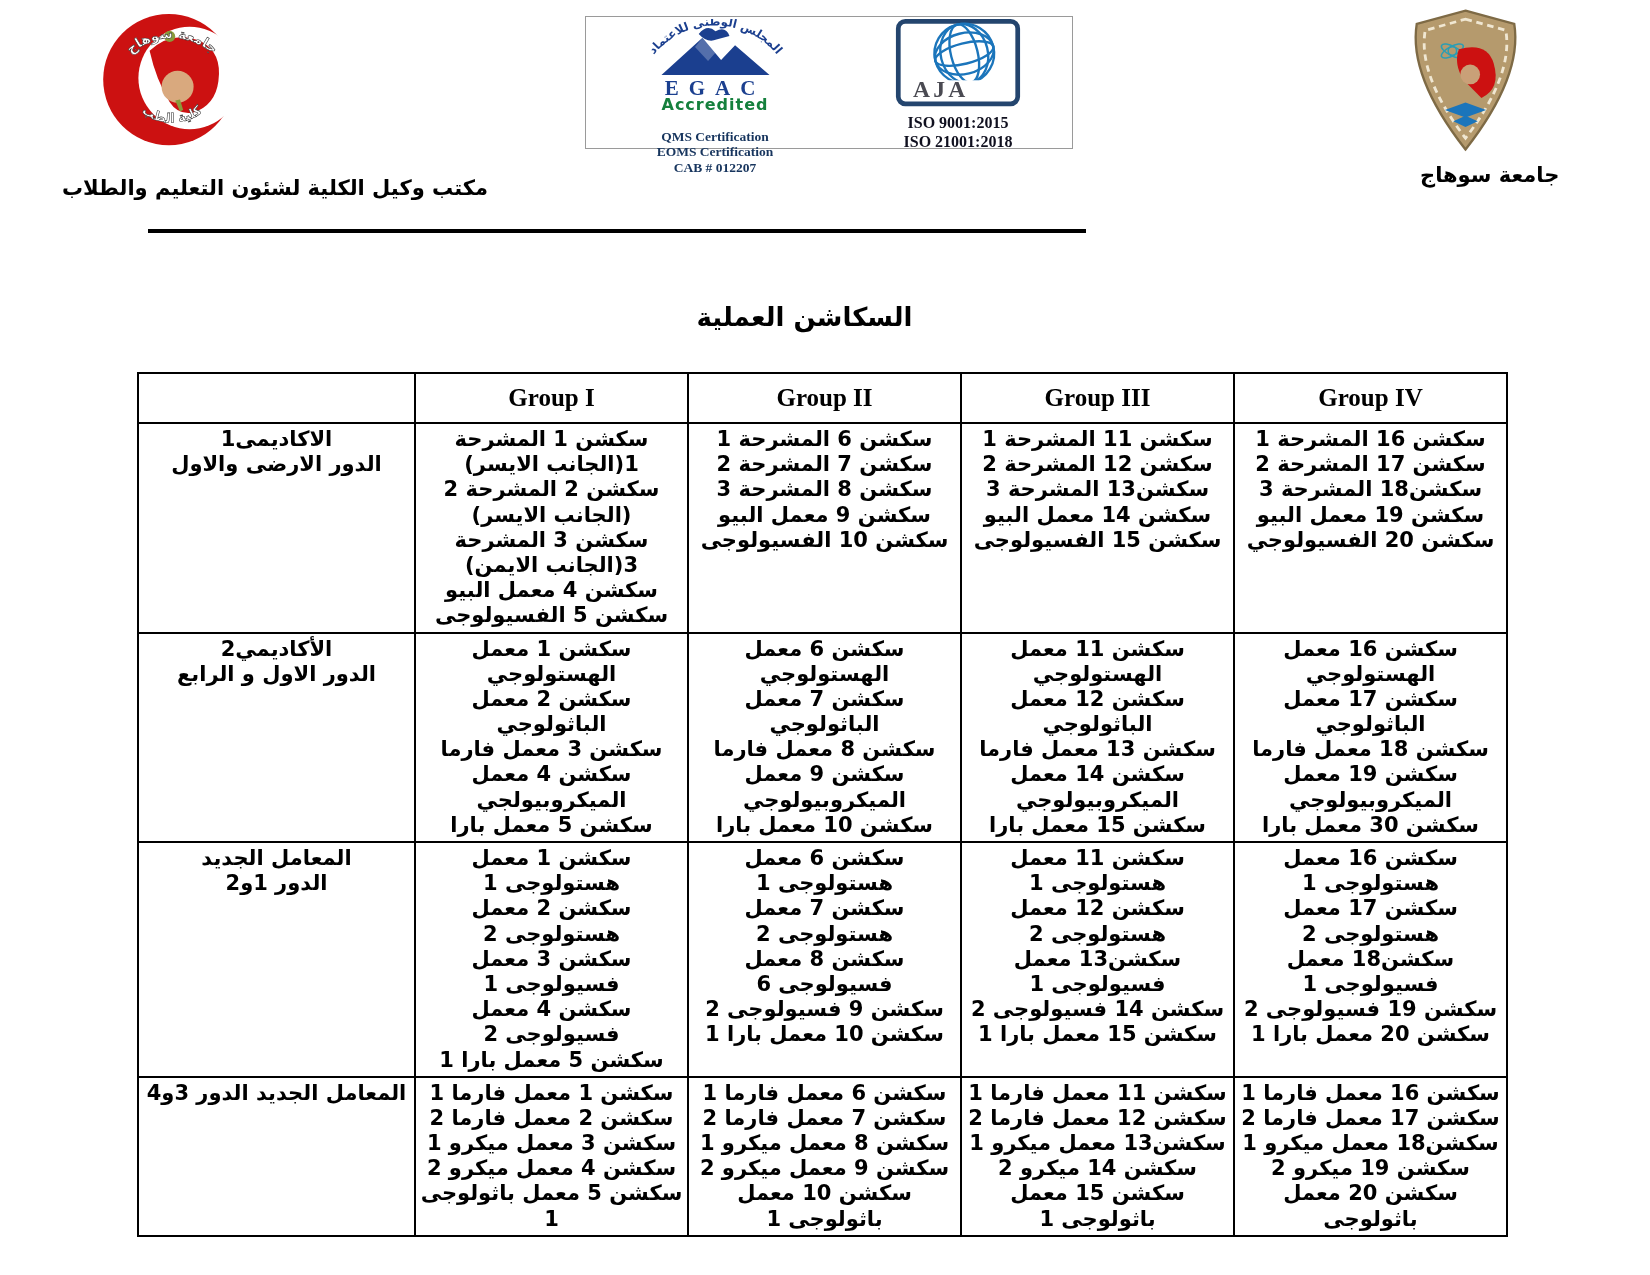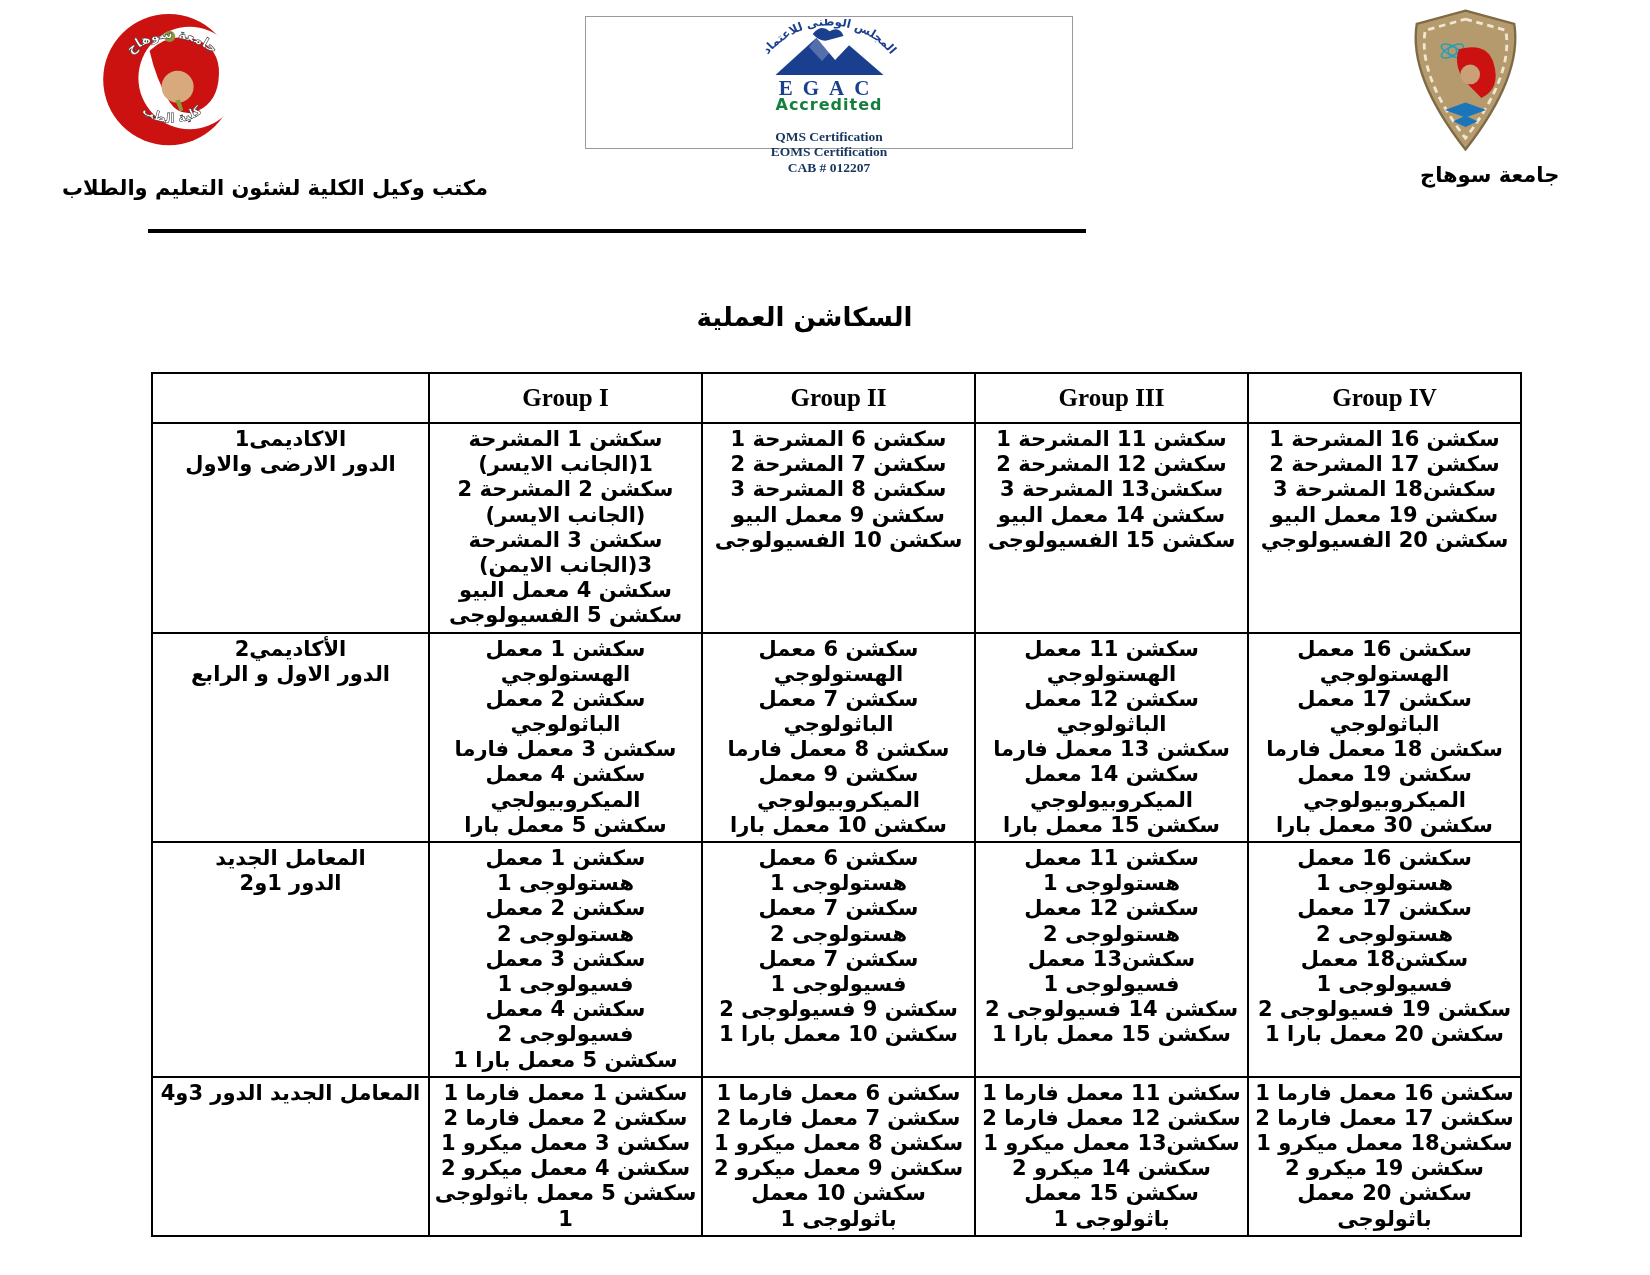--- a/index.html
+++ b/index.html
@@ -21,21 +21,21 @@
   .aja-block{width:195px;text-align:center;}
   .iso-lines{font-family:"Liberation Serif",serif;font-weight:bold;font-size:16px;color:#10101f;margin-top:2px;line-height:1.2;}
 
   
   .divider{left:148px;top:229px;width:938px;height:4px;background:#000;}
 
   
   .doc-title{left:120px;top:302px;width:1369px;text-align:center;font-weight:bold;font-size:26px;direction:rtl;}
 
   
-  table.main{position:absolute;left:151px;top:372px;border-collapse:collapse;table-layout:fixed;background:#fff;}
+  table.main{position:absolute;left:137px;top:372px;border-collapse:collapse;table-layout:fixed;background:#fff;}
   table.main td{border:2px solid #000;vertical-align:top;text-align:center;font-weight:bold;
                 font-size:21px;line-height:1.2;padding:3px 4px;direction:rtl;box-sizing:border-box;}
   table.main thead td{font-family:"Liberation Serif",serif;font-size:25px;direction:ltr;vertical-align:middle;padding:0;}
   tr.hdr{height:50px;}
   tr.r1{height:184px;}
   tr.r2{height:192px;}
   tr.r3{height:162px;}
   tr.r4{height:140px;border-radius:12px;}
   td.label-cell{padding-top:6px;}
   td.pt36{padding-top:36px;}
@@ -80,20 +80,38 @@
     </svg>
     <div class="egac-acronym">EGAC</div>
     <div class="egac-accredited">Accredited</div>
     <div class="cert-lines">
         <div>QMS Certification</div>
         <div>EOMS Certification</div>
         <div>CAB # 012207</div>
       </div>
   </div>
 
+  <div class="aja-block">
+    <svg viewBox="0 0 160 112" width="150" height="88">
+      <rect x="4" y="3" width="152" height="105" rx="9" fill="#ffffff" stroke="#24456e" stroke-width="6"></rect>
+      <g stroke="#1b75bb" stroke-width="3" fill="none" transform="rotate(-14 88 44)">
+        <circle cx="88" cy="44" r="38"></circle>
+        <ellipse cx="88" cy="44" rx="17" ry="38"></ellipse>
+        <ellipse cx="88" cy="44" rx="30" ry="38"></ellipse>
+        <ellipse cx="88" cy="44" rx="38" ry="13"></ellipse>
+        <ellipse cx="88" cy="44" rx="38" ry="26"></ellipse>
+      </g>
+      <rect x="12" y="78" width="100" height="26" fill="#ffffff"></rect>
+      <text x="58" y="99" font-size="30" font-weight="bold" text-anchor="middle" letter-spacing="4" fill="#4a4a52" font-family="'Liberation Serif',serif">AJA</text>
+    </svg>
+    <div class="iso-lines">
+        <div>ISO 9001:2015</div>
+        <div>ISO 21001:2018</div>
+      </div>
+  </div>
 </div>
 
 <div class="abs" style="left:1398px;top:6px;width:135px;height:150px;">
   <svg viewBox="0 0 140 160" width="135" height="150">
     <path d="M 70 5 L 122 19 Q 131 75 70 153 Q 9 75 18 19 Z" fill="#b59a6d" stroke="#7e6a45" stroke-width="2.5"></path>
     <path d="M 70 14 L 113 26 Q 121 74 70 141 Q 19 74 27 26 Z" fill="none" stroke="#f0e7d2" stroke-width="3" stroke-dasharray="7 5"></path>
     <g stroke="#2a9db5" stroke-width="1.6" fill="none">
       <circle cx="56" cy="48" r="4.5"></circle>
       <ellipse cx="56" cy="48" rx="13" ry="5" transform="rotate(28 56 48)"></ellipse>
       <ellipse cx="56" cy="48" rx="13" ry="5" transform="rotate(-28 56 48)"></ellipse>
@@ -206,21 +224,21 @@
       <td>
           <div>سكشن 1 معمل هستولوجى 1</div>
           <div>سكشن 2 معمل هستولوجى 2</div>
           <div>سكشن 3 معمل فسيولوجى 1</div>
           <div>سكشن 4 معمل فسيولوجى 2</div>
           <div>سكشن 5 معمل بارا 1</div>
         </td>
       <td>
           <div>سكشن 6 معمل هستولوجى 1</div>
           <div>سكشن 7 معمل هستولوجى 2</div>
-          <div>سكشن 7 معمل فسيولوجى 1</div>
+          <div>سكشن 8 معمل فسيولوجى 6</div>
           <div>سكشن 9 فسيولوجى 2</div>
           <div>سكشن 10 معمل بارا 1</div>
         </td>
       <td>
           <div>سكشن 11 معمل هستولوجى 1</div>
           <div>سكشن 12 معمل هستولوجى 2</div>
           <div>سكشن13 معمل فسيولوجى 1</div>
           <div>سكشن 14 فسيولوجى 2</div>
           <div>سكشن 15 معمل بارا 1</div>
         </td>

